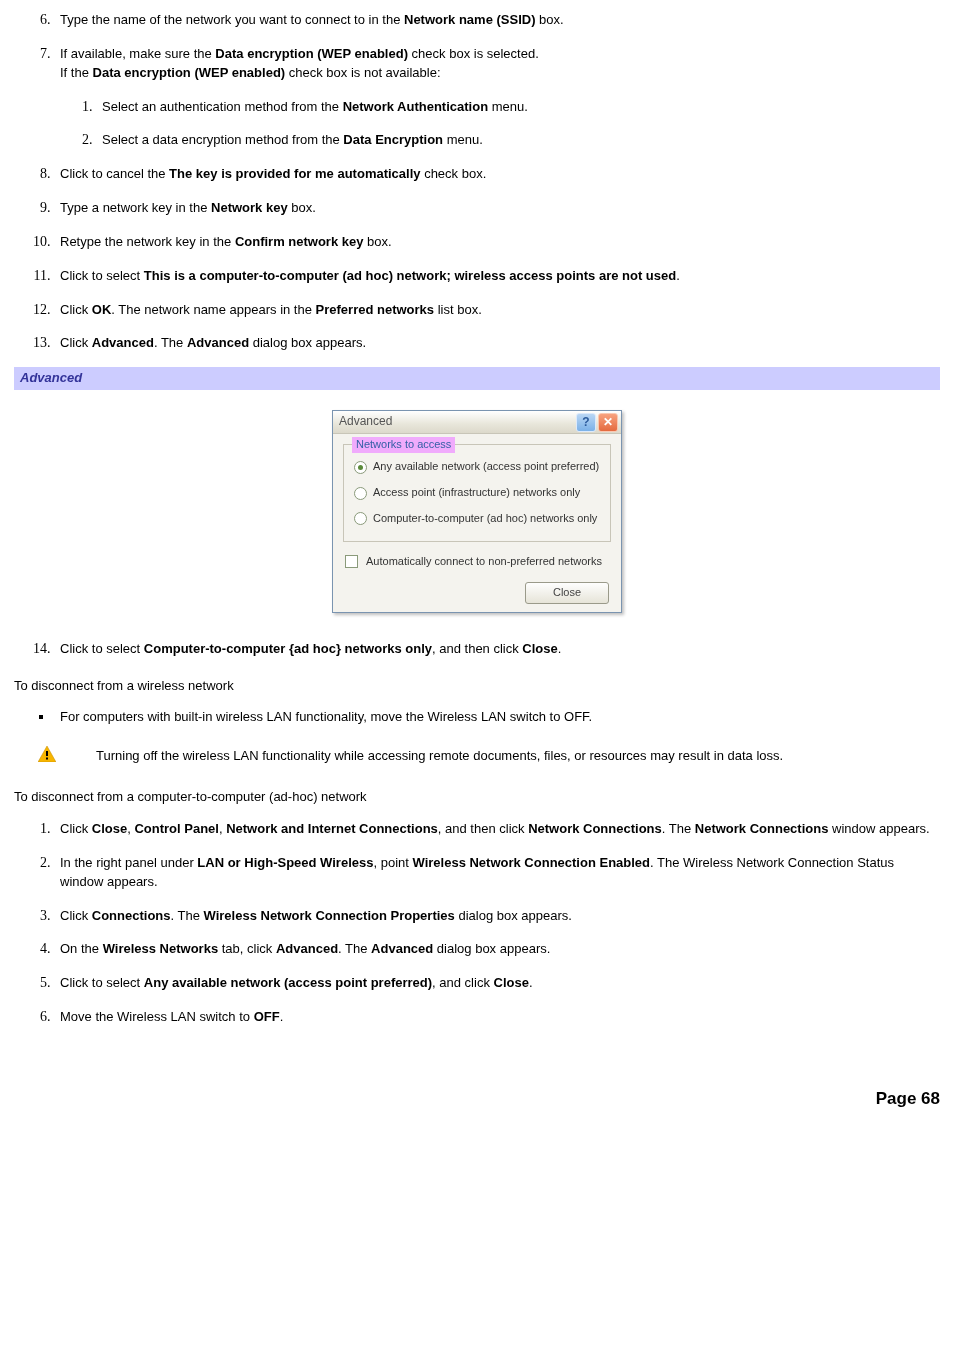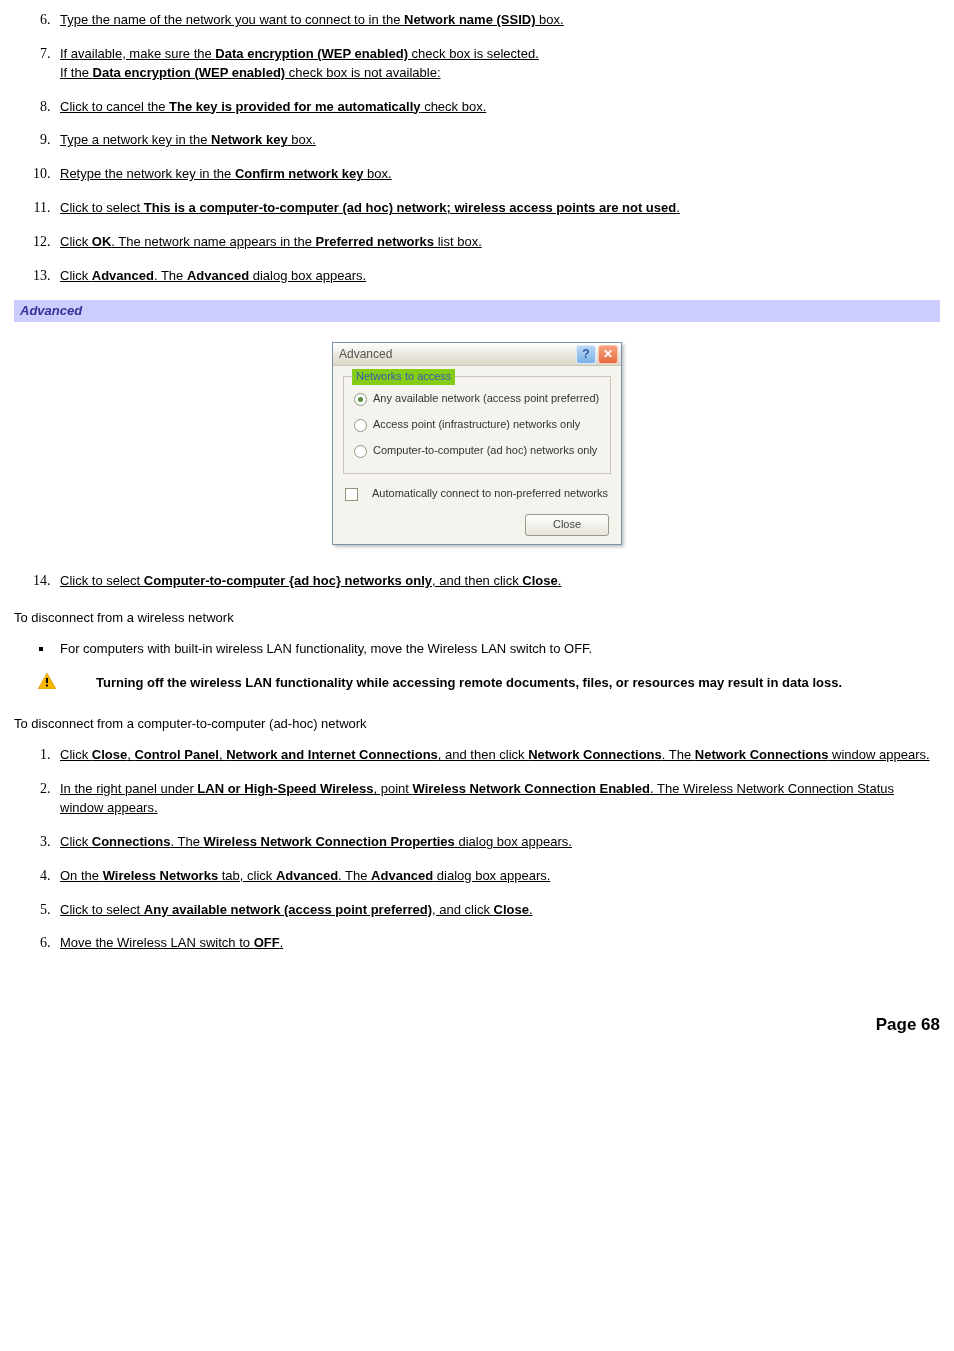--- a/index.html
+++ b/index.html
@@ -4,45 +4,45 @@
 <style>
   body {
     font-family: Verdana, Geneva, sans-serif;
     font-size: 13px;
     color: #000;
     margin: 0;
     padding: 10px 14px;
     line-height: 1.45;
     background: #fff;
   }
-  ol { margin: 0 0 14px 0; padding-left: 40px; text-decoration: underline; }
+  ol { margin: 0 0 14px 0; padding-left: 40px; }
   ol.main > li { padding-left: 6px; margin-bottom: 14px; }
   ol.main > li::marker { font-family: "Times New Roman", serif; font-size: 14px; }
   ol.sub { margin-top: 14px; margin-bottom: 0; padding-left: 36px; }
   ol.sub > li { margin-bottom: 14px; padding-left: 6px; }
   ol.sub > li::marker { font-family: "Times New Roman", serif; font-size: 14px; }
   ul.square { list-style-type: square; padding-left: 40px; margin: 0 0 14px 0; }
-  ul.square > li { padding-left: 6px; margin-bottom: 14px; }
+  ul.square > li { padding-left: 6px; margin-bottom: 20px; }
   b { font-weight: bold; }
   .section-bar {
     background: #ccccff;
     color: #333399;
     font-weight: bold;
     font-style: italic;
     font-size: 13px;
     padding: 2px 6px;
     margin: 4px 0 20px 0;
   }
   .heading {
     font-weight: normal;
     margin: 18px 0 12px 0;
   }
   .warn-block {
     margin: 10px 0 20px 0;
-    font-weight: bold;
+    font-weight: normal;
   }
   .warn-icon {
     display: inline-block;
     vertical-align: middle;
     margin: 0 40px 0 24px;
   }
   .page-num {
     text-align: right;
     font-size: 17px;
     font-weight: bold;
@@ -96,21 +96,21 @@
   .dlg-body { padding: 10px 10px 8px 10px; }
   .groupbox {
     border: 1px solid #c8c5b8;
     padding: 10px 8px 10px 8px;
     position: relative;
     margin-bottom: 12px;
   }
   .group-legend {
     position: absolute;
     top: -8px; left: 8px;
-    background: #84cc16;
+    background: #f0abfc;
     padding: 0 4px;
     color: #3560a6;
     font-size: 11px;
   }
   .radio-row {
     display: flex;
     align-items: center;
     gap: 6px;
     margin: 4px 0 10px 2px;
   }
@@ -126,21 +126,21 @@
   }
   .radio.sel::after {
     content: "";
     width: 5px; height: 5px;
     background: #5a8a3a;
     border-radius: 50%;
   }
   .check-row {
     display: flex;
     align-items: center;
-    gap: 14px;
+    gap: 8px;
     margin: 0 0 12px 2px;
   }
   .checkbox {
     width: 11px; height: 11px;
     border: 1px solid #8a9a7a;
     background: #fff;
     flex-shrink: 0;
   }
   .dlg-footer { display: flex; justify-content: flex-end; padding-right: 2px; }
   .dlg-btn {
@@ -157,20 +157,28 @@
 </head>
 <body>
 
 <ol class="main" start="6">
   <li>
     <span>Type the name of the network you want to connect to in the </span><b>Network name (SSID)</b><span> box.</span>
   </li>
   <li>
     <span>If available, make sure the </span><b>Data encryption (WEP enabled)</b><span> check box is selected.</span><br>
     <span>If the </span><b>Data encryption (WEP enabled)</b><span> check box is not available:</span>
+    <ol class="sub">
+      <li>
+        <span>Select an authentication method from the </span><b>Network Authentication</b><span> menu.</span>
+      </li>
+      <li>
+        <span>Select a data encryption method from the </span><b>Data Encryption</b><span> menu.</span>
+      </li>
+    </ol>
   </li>
   <li>
     <span>Click to cancel the </span><b>The key is provided for me automatically</b><span> check box.</span>
   </li>
   <li>
     <span>Type a network key in the </span><b>Network key</b><span> box.</span>
   </li>
   <li>
     <span>Retype the network key in the </span><b>Confirm network key</b><span> box.</span>
   </li>

